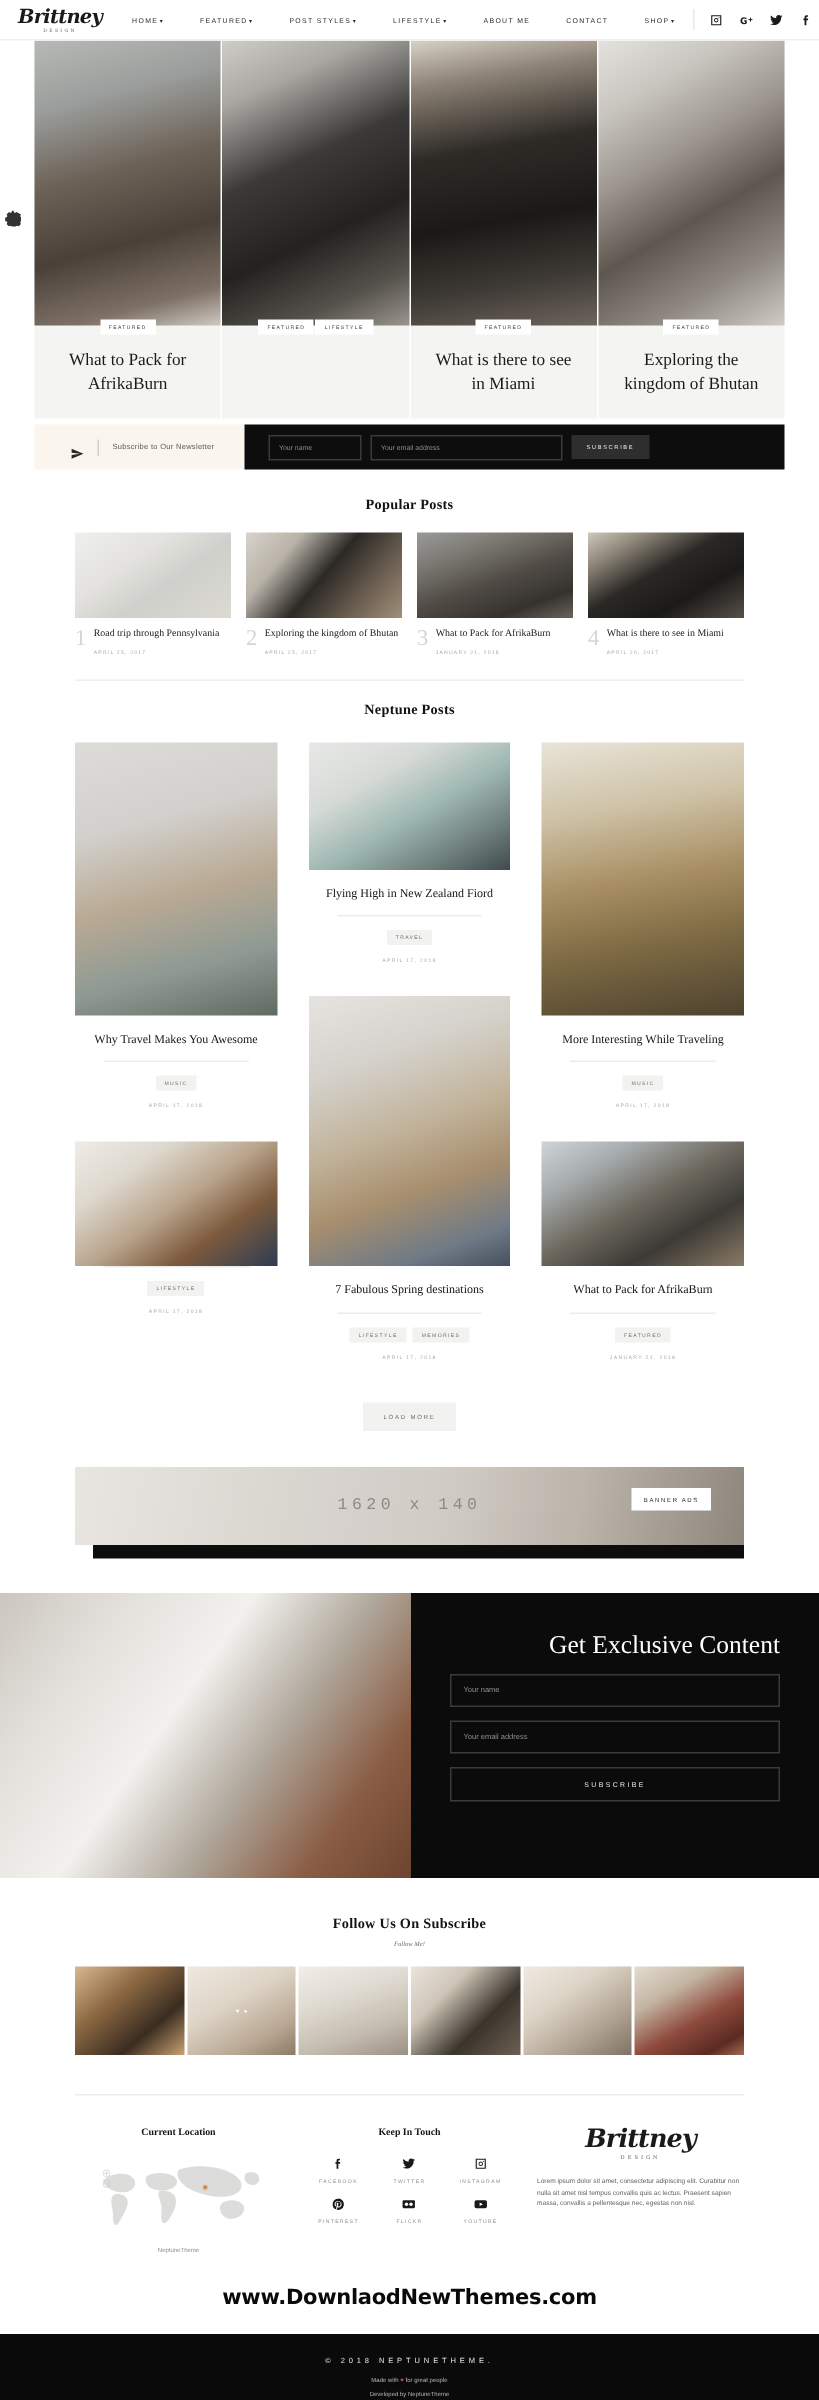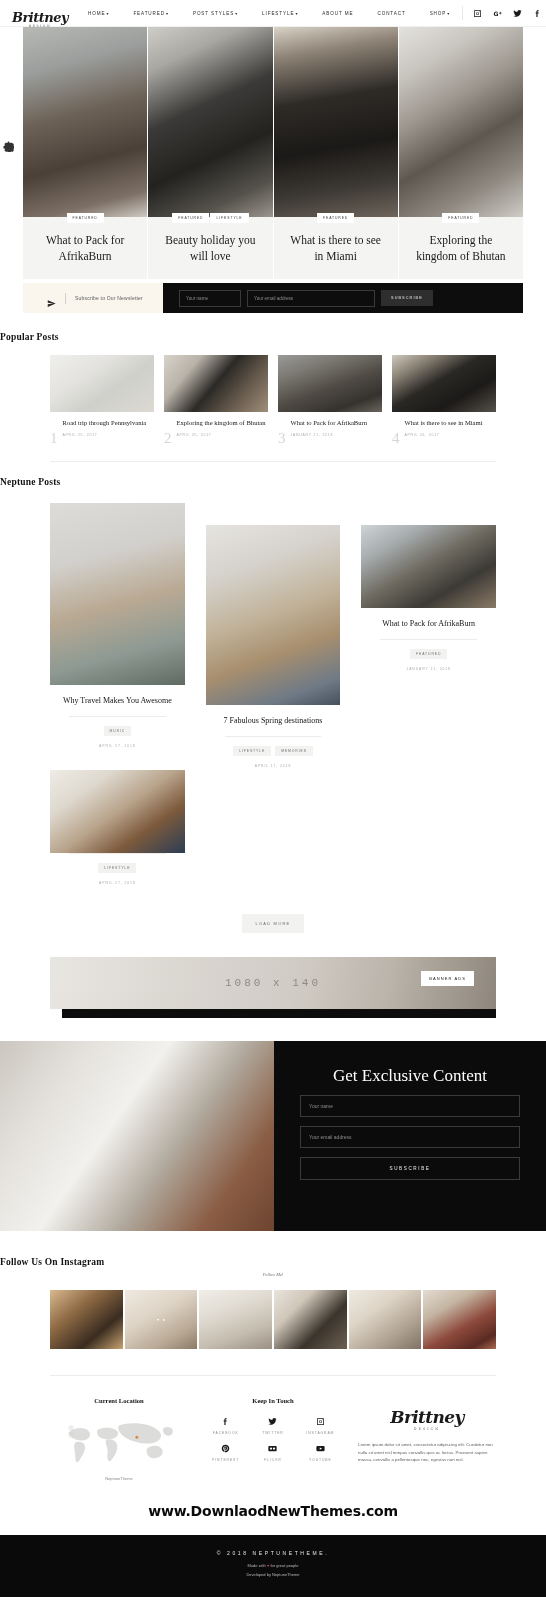--- a/index.html
+++ b/index.html
@@ -3,21 +3,21 @@
 <meta charset="utf-8">
 <style>
   * { box-sizing: border-box; margin: 0; padding: 0; }
   body {
     width: 546px; height: 1600px;
     font-family: "Liberation Sans", sans-serif;
     background: #ffffff;
     overflow: hidden;
     position: relative;
   }
-  .serif { font-family: "Liberation Serif", serif; margin-top: 12px; }
+  .serif { font-family: "Liberation Serif", serif; }
 
   
   #header {
     height: 27px; background: #fff; display: flex; align-items: center;
     padding: 0 12px; position: relative; z-index: 30;
     border-bottom: 1px solid #f0f0f0;
   }
   #logo {
     font-family: "DejaVu Serif", serif; font-style: italic;
     font-size: 13px; font-weight: bold; color: #1a1a1a;
@@ -89,21 +89,21 @@
   .nb-input::placeholder { color: #8c8c8c; }
   #nb-submit {
     background: #2e2e2e; border: none; color: #e8e8e8; font-size: 3.8px;
     letter-spacing: 1.1px; padding: 6px 10px; text-transform: uppercase;
     cursor: pointer; font-family: "Liberation Sans", sans-serif;
   }
 
   
   .sec-title {
     font-family: "Liberation Serif", serif; font-weight: bold; font-size: 9.5px;
-    color: #131313; text-align: left; letter-spacing: 0.2px;
+    color: #131313; text-align: center; letter-spacing: 0.2px;
   }
 
   
   #popular { padding: 19px 0 0; }
   #popular-grid { display: flex; gap: 10px; padding: 13px 50px 0; }
   .pop-card { flex: 1; }
   .pop-img { height: 57px; background-size: cover; background-position: center; }
   .pop-body { display: flex; gap: 5px; padding-top: 7px; }
   .pop-num {
     font-family: "Liberation Serif", serif; font-size: 15px; color: #d8d5d0;
@@ -160,20 +160,21 @@
   }
   #banner-shadow { height: 9px; background:#0d0d0d; margin: 0 50px 0 62px; }
 
   
   #exclusive { display:flex; height: 190px; margin-top: 23px; }
   #excl-img { flex: 0 0 274px; position: relative; background-size: cover; background-position: center;}
   #excl-right { flex: 1; background:#0b0b0b; padding: 24px 26px 0; text-align:center; }
   #excl-title {
     font-family: "Liberation Serif", serif; font-size: 17px; color:#fff;
     line-height: 1.25;
+    text-align: right;
   }
   #excl-sub {
     font-size: 8px; color:#e2e2e2; letter-spacing:0.3px; line-height:1.45;
     padding-top: 7px;
   }
   .ex-input {
     display:block; width:100%; background:transparent; border:1px solid #3b3b3b;
     color:#9c9c9c; font-size:5px; padding: 7px 8px; margin-top: 9px;
     font-family:"Liberation Sans", sans-serif;
   }
@@ -284,21 +285,20 @@
     </div>
     <div class="feat-title">What to Pack for AfrikaBurn</div>
   </div>
   <div class="feat-card">
     <div class="feat-img" style="background:linear-gradient(155deg,#cfcdc8 0%,#a9a7a2 18%,#3b3a38 42%,#23221f 65%,#55524c 85%,#9b968e 100%);">
       <div class="feat-tags">
         <span class="feat-tag">FEATURED</span>
         <span class="feat-tag">LIFESTYLE</span>
       </div>
     </div>
-    <div class="feat-title">Beauty holiday you will love</div>
   </div>
   <div class="feat-card">
     <div class="feat-img" style="background:linear-gradient(170deg,#d8d2c6 0%,#8e8376 15%,#2e2b27 38%,#1b1917 62%,#3d3934 82%,#6e655c 100%);">
       <div class="feat-tags">
         <span class="feat-tag">FEATURED</span>
       </div>
     </div>
     <div class="feat-title">What is there to see in Miami</div>
   </div>
   <div class="feat-card">
@@ -391,71 +391,89 @@
         <div class="lp-img" style="height:83px;background:linear-gradient(145deg,#efece6 0%,#ded9cf 25%,#b9a48c 50%,#7d5a3c 72%,#2c3d55 100%);"></div>
         <div class="lp-hr"></div>
         <div class="lp-tags">
           <span class="lp-tag">LIFESTYLE</span>
         </div>
         <div class="lp-date">APRIL 17, 2018</div>
       </div>
     </div>
 
     <div>
+      <div>
+        <div class="lp-img" style="height:85px;background:linear-gradient(150deg,#e8e9e6 0%,#d6dad6 30%,#9fb8b2 55%,#6d7d7a 80%,#3f4a4c 100%);"></div>
+        <div class="lp-title">Flying High in New Zealand Fiord</div>
+        <div class="lp-hr"></div>
+        <div class="lp-tags">
+          <span class="lp-tag">TRAVEL</span>
+        </div>
+        <div class="lp-date">APRIL 17, 2018</div>
+      </div>
       <div style="margin-top:22px;">
         <div class="lp-img" style="height:180px;background:linear-gradient(160deg,#e6e4e0 0%,#d5d2cc 25%,#c2b49c 48%,#a88f6e 68%,#6f7a86 88%,#46505c 100%);"></div>
         <div class="lp-title">7 Fabulous Spring destinations</div>
         <div class="lp-hr"></div>
         <div class="lp-tags">
           <span class="lp-tag">LIFESTYLE</span>
           <span class="lp-tag">MEMORIES</span>
         </div>
         <div class="lp-date">APRIL 17, 2018</div>
       </div>
     </div>
 
     <div>
+      <div>
+        <div class="lp-img" style="height:182px;background:linear-gradient(170deg,#e9e4d8 0%,#cfc3a8 25%,#a88f63 50%,#7d6a43 72%,#4f4330 100%);"></div>
+        <div class="lp-title">More Interesting While Traveling</div>
+        <div class="lp-hr"></div>
+        <div class="lp-tags">
+          <span class="lp-tag">MUSIC</span>
+        </div>
+        <div class="lp-date">APRIL 17, 2018</div>
+      </div>
       <div style="margin-top:22px;">
         <div class="lp-img" style="height:83px;background:linear-gradient(150deg,#cfd4d6 0%,#a8aeb0 22%,#6e6a60 48%,#3c3a35 72%,#8a7a66 100%);"></div>
         <div class="lp-title">What to Pack for AfrikaBurn</div>
         <div class="lp-hr"></div>
         <div class="lp-tags">
           <span class="lp-tag">FEATURED</span>
         </div>
         <div class="lp-date">JANUARY 21, 2018</div>
       </div>
     </div>
   </div>
   <div id="loadmore-wrap">
     <button id="loadmore">LOAD MORE</button>
   </div>
 </div>
 
 <div id="banner-wrap">
   <div id="banner">
     <div id="banner-dim"></div>
-    <div id="banner-text">1080 x 140</div>
+    <div id="banner-text">1620 x 140</div>
     <div id="banner-badge">BANNER ADS</div>
   </div>
 </div>
 <div id="banner-shadow"></div>
 
 <div id="exclusive">
   <div id="excl-img" style="background:linear-gradient(125deg,#cbc6bf 0%,#e4e1dc 22%,#f2f1ee 42%,#b0a89c 62%,#8a5d44 82%,#6d4430 100%);">
   </div>
   <div id="excl-right">
     <div id="excl-title">Get Exclusive Content</div>
     <input class="ex-input" placeholder="Your name" style="">
     <input class="ex-input" placeholder="Your email address" style="">
     <button id="ex-submit">SUBSCRIBE</button>
   </div>
 </div>
 
 <div id="insta">
-  <div class="sec-title">Follow Us On Instagram</div>
+  <div class="sec-title">Follow Us On Subscribe</div>
   <div id="insta-sub">Follow Me!</div>
   <div id="insta-grid">
     <div class="ig" style="background:linear-gradient(140deg,#d9b98f 0%,#8e6a44 35%,#3a2c20 70%,#c9a372 100%);"></div>
     <div class="ig" style="background:linear-gradient(150deg,#efe9e0 0%,#ded4c6 40%,#b9a894 75%,#8a7a66 100%);">
       <div class="ig-ov">
         <span>♥</span>
         <span>●</span>
       </div>
     </div>
     <div class="ig" style="background:linear-gradient(160deg,#f1eee8 0%,#e0dbd2 35%,#c4bcae 70%,#9a9084 100%);"></div>

